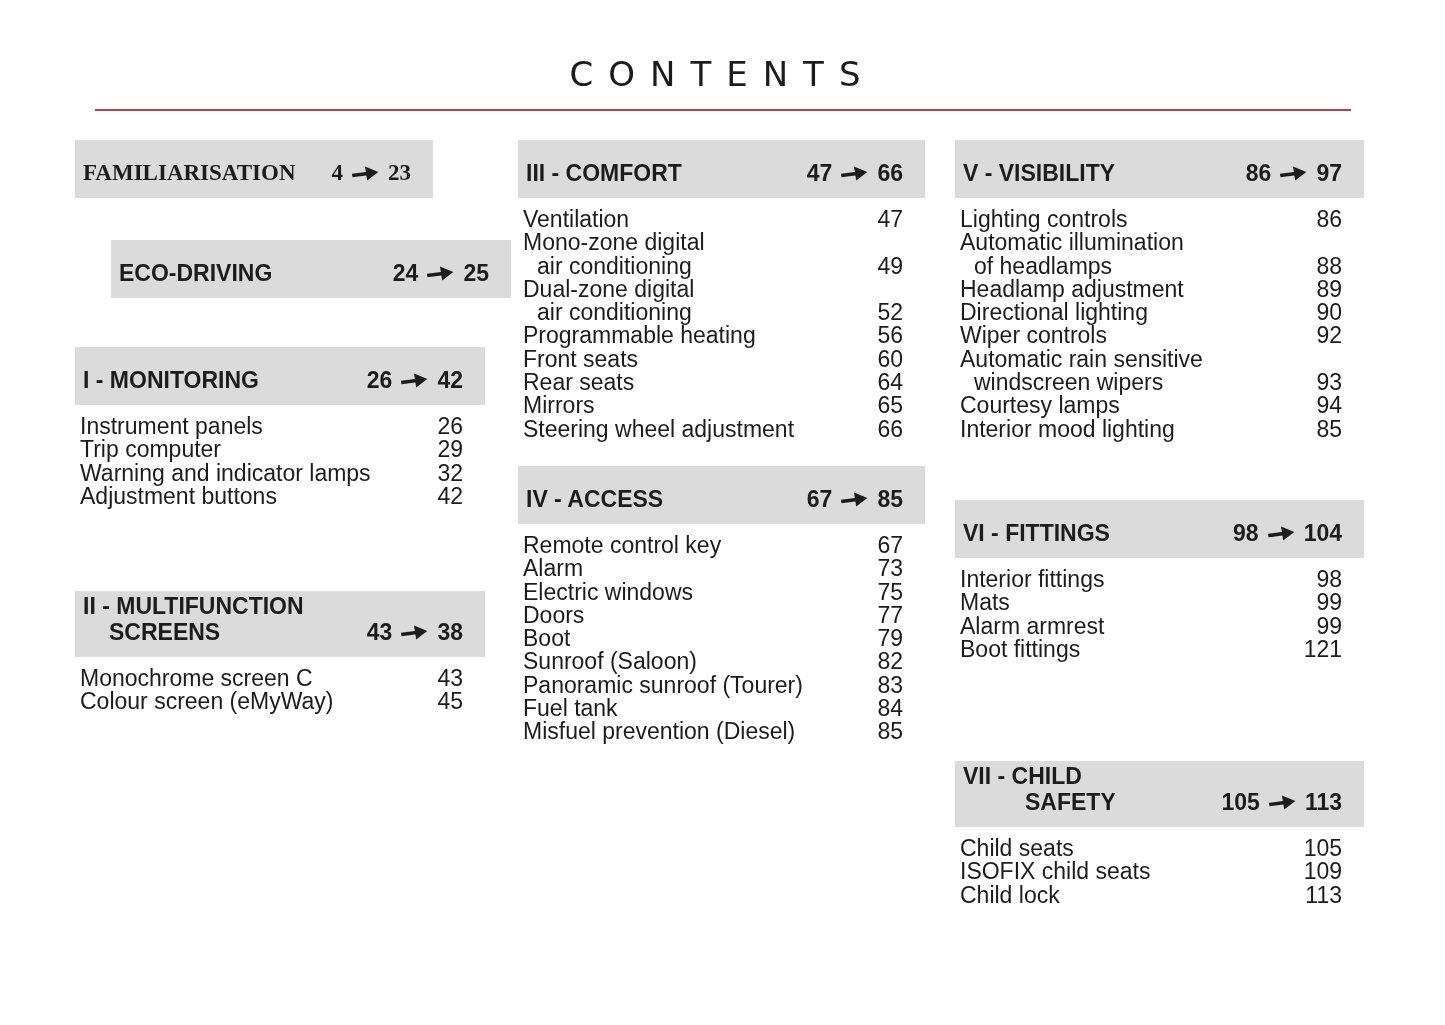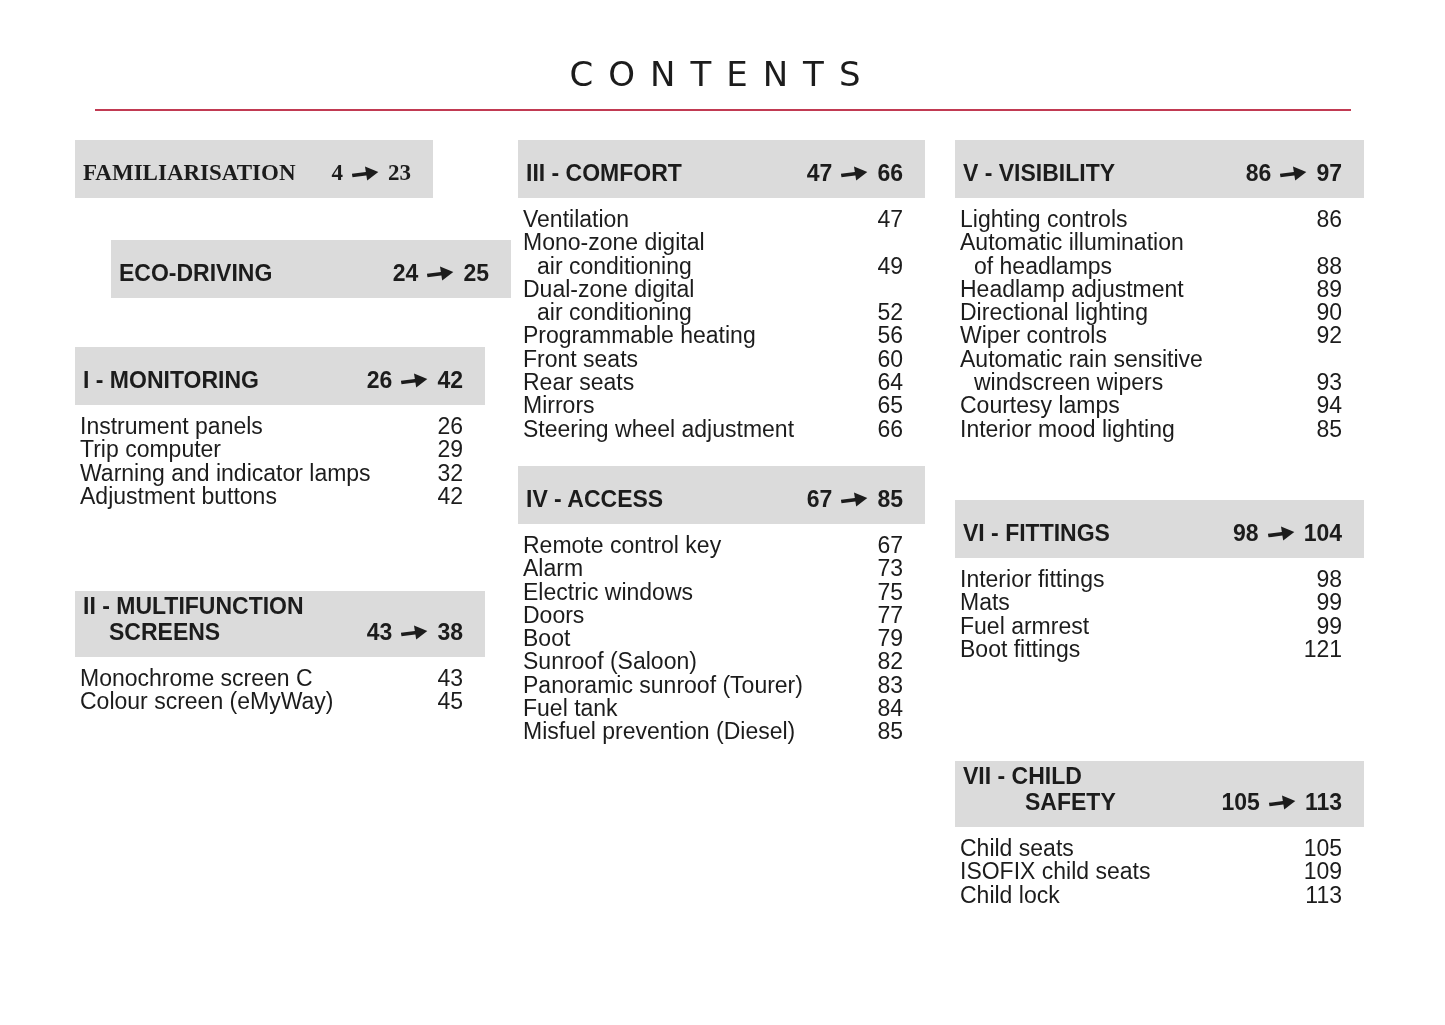--- a/index.html
+++ b/index.html
@@ -392,21 +392,21 @@
         <div class="item-page">98</div>
       </div>
       <div class="toc-item">
         <div class="item-label">
           <div class="item-line">Mats</div>
         </div>
         <div class="item-page">99</div>
       </div>
       <div class="toc-item">
         <div class="item-label">
-          <div class="item-line">Fuel armrest</div>
+          <div class="item-line">Alarm armrest</div>
         </div>
         <div class="item-page">99</div>
       </div>
       <div class="toc-item">
         <div class="item-label">
           <div class="item-line">Boot fittings</div>
         </div>
         <div class="item-page">121</div>
       </div>
     </div>

